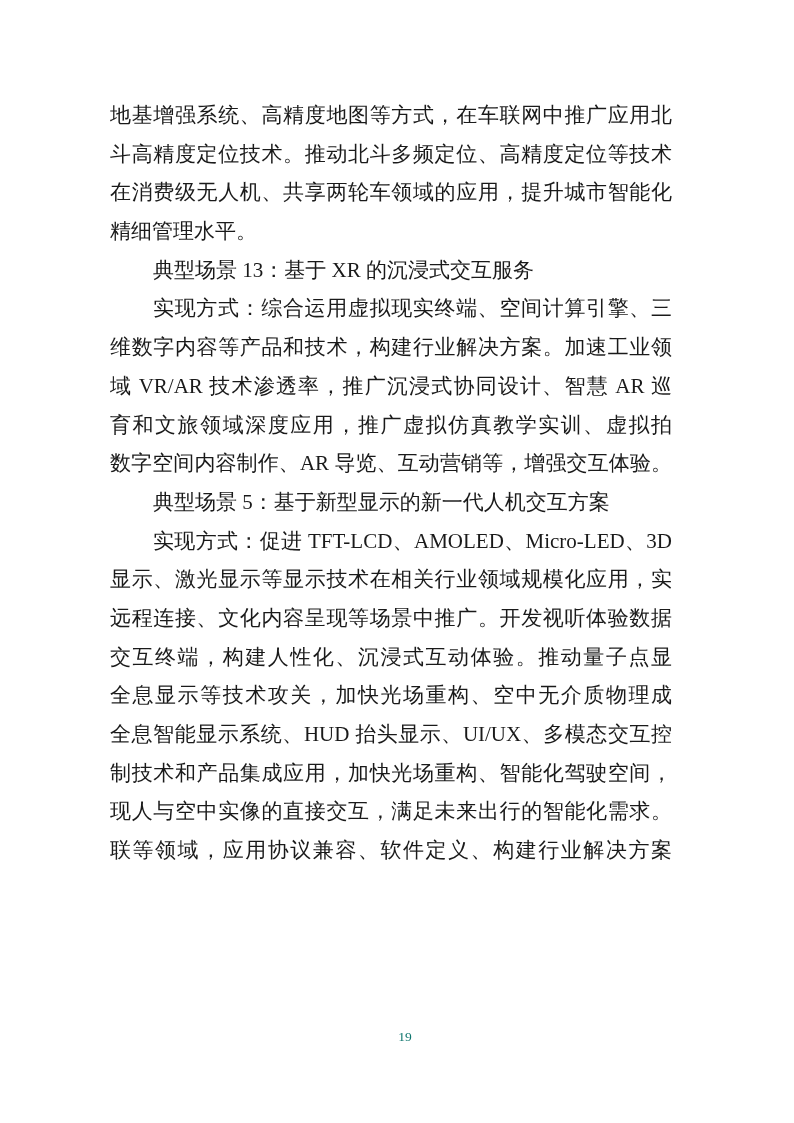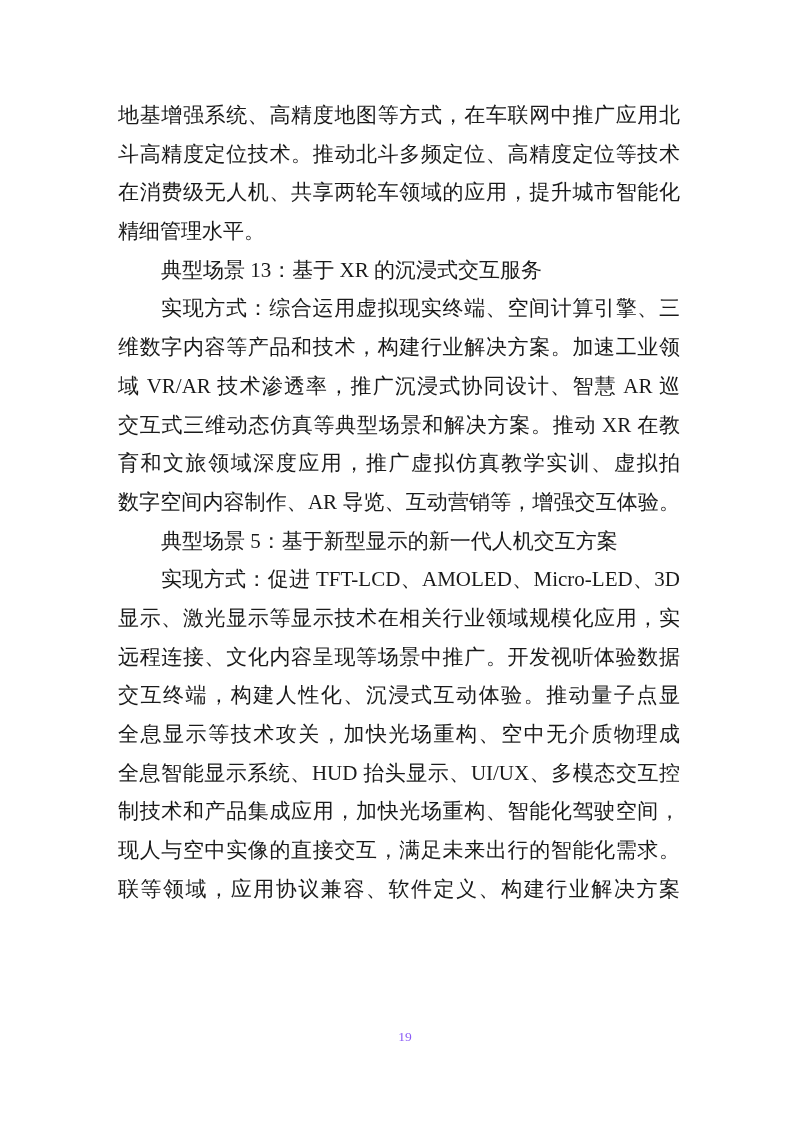--- a/index.html
+++ b/index.html
@@ -12,21 +12,21 @@
     position: relative;
     width: 794px;
     height: 1123px;
     background: #ffffff;
     overflow: hidden;
     font-family: "Liberation Serif", "DejaVu Serif", serif;
     color: #1a1a1a;
   }
   .content {
     position: absolute;
-    left: 118px;
+    left: 110px;
     top: 96px;
     width: 562px;
   }
   .line {
     font-size: 21px;
     height: 38.7px;
     line-height: 38.7px;
     white-space: normal;
     overflow: hidden;
   }
@@ -39,40 +39,39 @@
     padding-left: 43px;
   }
   .footer {
     position: absolute;
     left: 16px;
     right: 0;
     top: 1028px;
     text-align: center;
     font-size: 13.5px;
     line-height: 18px;
-    color: #8b5cf6;
+    color: #0f766e;
   }
 </style>
 </head>
 <body>
 
 <div class="page">
   <div class="content">
 
     <div class="line just">地基增强系统、高精度地图等方式，在车联网中推广应用北</div>
     <div class="line just">斗高精度定位技术。推动北斗多频定位、高精度定位等技术</div>
     <div class="line just">在消费级无人机、共享两轮车领域的应用，提升城市智能化</div>
     <div class="line">精细管理水平。</div>
 
     <div class="line indent">典型场景 13：基于 XR 的沉浸式交互服务</div>
 
     <div class="line just indent">实现方式：综合运用虚拟现实终端、空间计算引擎、三</div>
     <div class="line just">维数字内容等产品和技术，构建行业解决方案。加速工业领</div>
     <div class="line just">域 VR/AR 技术渗透率，推广沉浸式协同设计、智慧 AR 巡检、</div>
-    <div class="line just">交互式三维动态仿真等典型场景和解决方案。推动 XR 在教</div>
     <div class="line just">育和文旅领域深度应用，推广虚拟仿真教学实训、虚拟拍摄、</div>
     <div class="line just">数字空间内容制作、AR 导览、互动营销等，增强交互体验。</div>
 
     <div class="line indent">典型场景 5：基于新型显示的新一代人机交互方案</div>
 
     <div class="line just indent">实现方式：促进 TFT-LCD、AMOLED、Micro-LED、3D</div>
     <div class="line just">显示、激光显示等显示技术在相关行业领域规模化应用，实</div>
     <div class="line just">远程连接、文化内容呈现等场景中推广。开发视听体验数据</div>
     <div class="line just">交互终端，构建人性化、沉浸式互动体验。推动量子点显示、</div>
     <div class="line just">全息显示等技术攻关，加快光场重构、空中无介质物理成像、</div>

